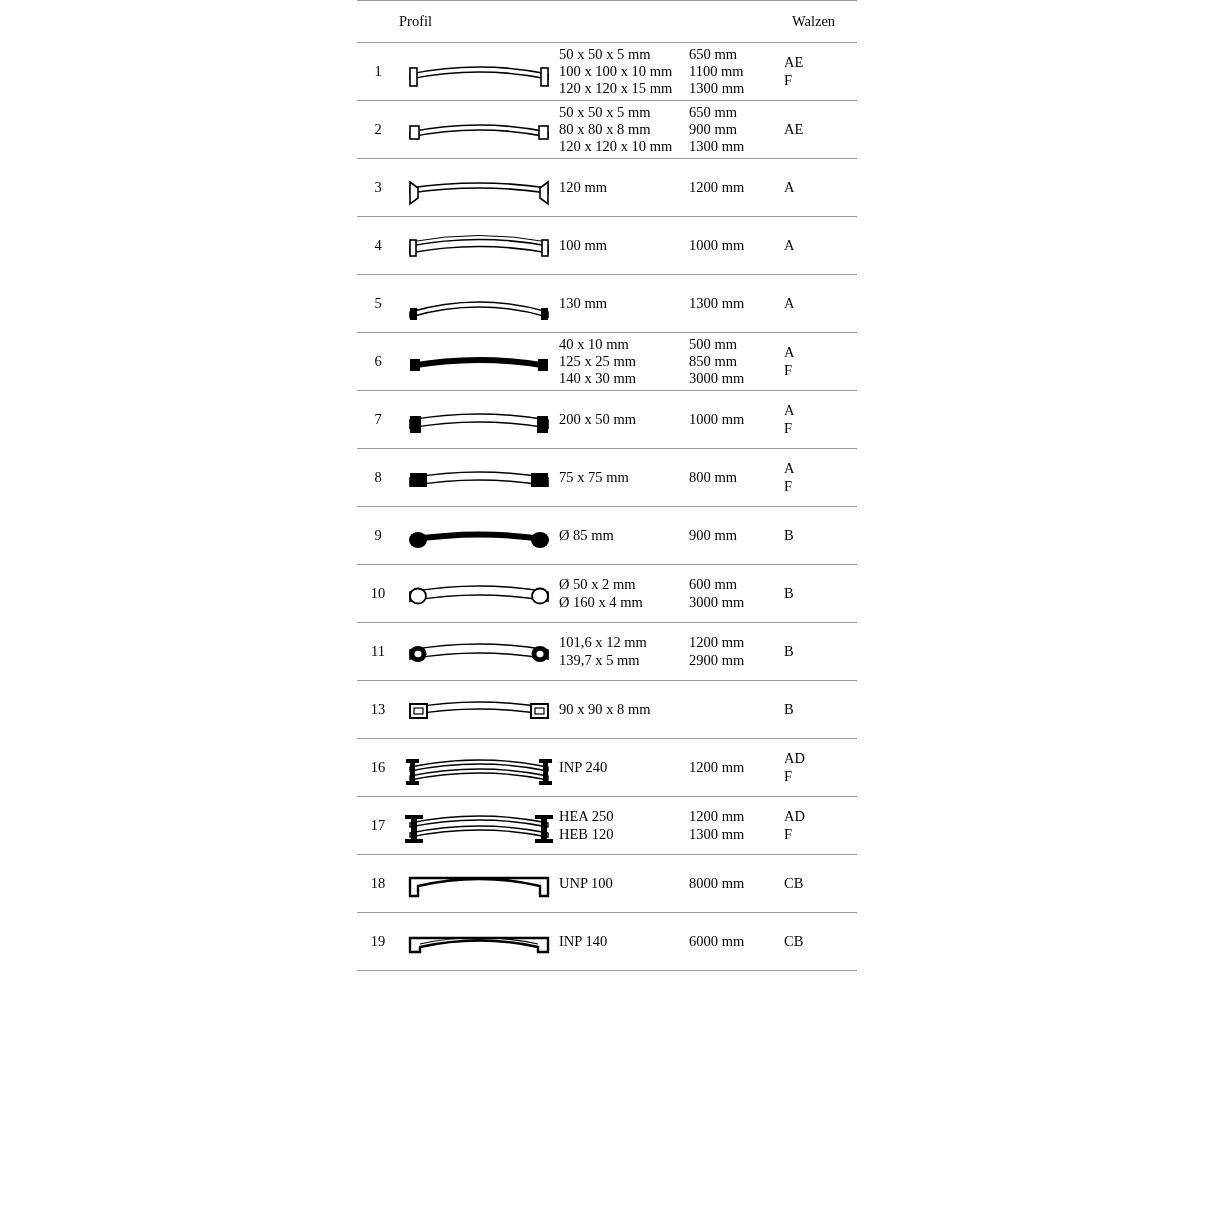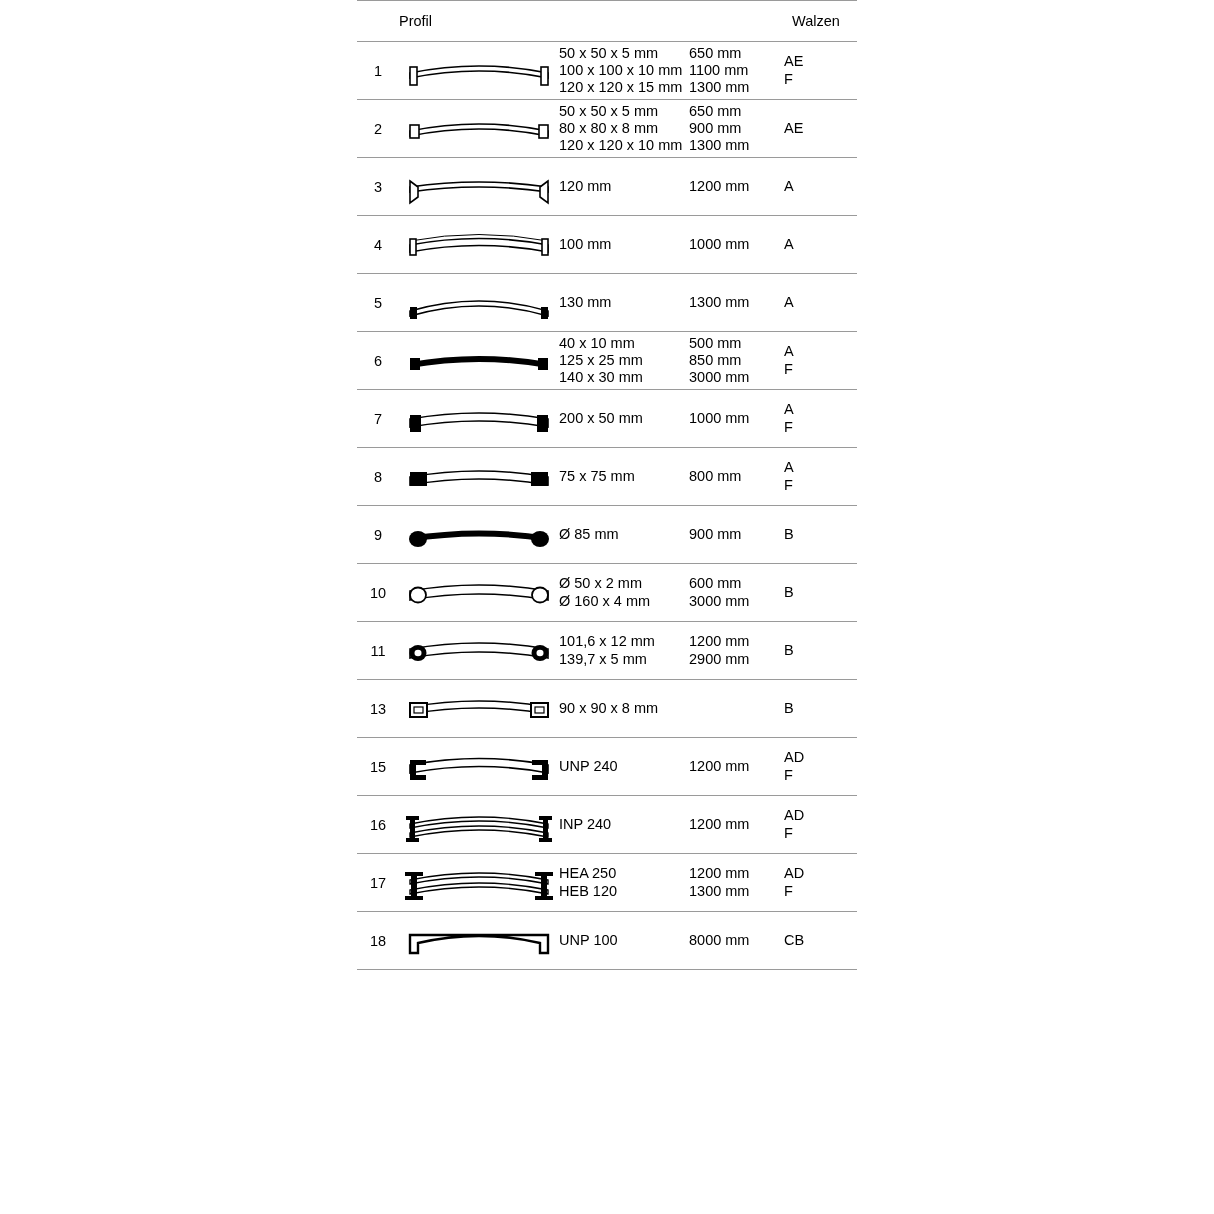--- a/index.html
+++ b/index.html
@@ -11,20 +11,21 @@
     width: 1214px;
     height: 1214px;
     font-family: "Liberation Sans", sans-serif;
     color: #000000;
     overflow: hidden;
   }
   .page {
     position: relative;
     width: 964px;
     height: 1214px;
+    font-family: Liberation Serif, serif;
   }
   .table-wrap {
     position: absolute;
     left: 357px;
     top: 0px;
     width: 500px;
   }
   table.spec {
     border-collapse: collapse;
     width: 500px;
@@ -268,33 +269,20 @@
                 <rect x="10" y="18" width="9" height="6" fill="#fff" stroke="#000" stroke-width="1.2"></rect>
                 <rect x="127" y="14" width="17" height="14" fill="#fff" stroke="#000" stroke-width="2"></rect>
                 <rect x="131" y="18" width="9" height="6" fill="#fff" stroke="#000" stroke-width="1.2"></rect>
               </svg>
             </td>
             <td class="dim"><span class="multi"><span>90 x 90 x 8 mm</span></span></td>
             <td class="len"></td>
             <td class="roll"><span class="multi"><span>B</span></span></td>
           </tr>
           <tr>
-            <td class="num">15</td>
-            <td class="shape">
-              <svg width="150" height="42" viewBox="0 0 150 42">
-                <path d="M6 19 Q75 6 144 19 L144 27 Q75 14 6 27 Z" fill="#fff" stroke="#000" stroke-width="1.6"></path>
-                <path d="M6 14 L6 34 L22 34 L22 29 L12 29 L12 19 L22 19 L22 14 Z" fill="#000"></path>
-                <path d="M144 14 L144 34 L128 34 L128 29 L138 29 L138 19 L128 19 L128 14 Z" fill="#000"></path>
-              </svg>
-            </td>
-            <td class="dim"><span class="multi"><span>UNP 240</span></span></td>
-            <td class="len"><span class="multi"><span>1200 mm</span></span></td>
-            <td class="roll"><span class="multi"><span>AD</span><span>F</span></span></td>
-          </tr>
-          <tr>
             <td class="num">16</td>
             <td class="shape">
               <svg width="150" height="46" viewBox="0 0 150 46">
                 <path d="M6 22 Q75 8 144 22 L144 26 Q75 12 6 26 Z" fill="#fff" stroke="#000" stroke-width="1.4"></path>
                 <path d="M6 31 Q75 17 144 31 L144 35 Q75 21 6 35 Z" fill="#fff" stroke="#000" stroke-width="1.4"></path>
                 <rect x="6" y="14" width="5" height="26" fill="#000"></rect>
                 <rect x="2" y="14" width="13" height="4" fill="#000"></rect>
                 <rect x="2" y="36" width="13" height="4" fill="#000"></rect>
                 <rect x="139" y="14" width="5" height="26" fill="#000"></rect>
                 <rect x="135" y="14" width="13" height="4" fill="#000"></rect>
@@ -327,16 +315,28 @@
             <td class="num">18</td>
             <td class="shape">
               <svg width="150" height="40" viewBox="0 0 150 40">
                 <path d="M6 32 L6 14 L144 14 L144 32 L136 32 L136 22 Q75 8 14 22 L14 32 Z" fill="#fff" stroke="#000" stroke-width="2.4"></path>
               </svg>
             </td>
             <td class="dim"><span class="multi"><span>UNP 100</span></span></td>
             <td class="len"><span class="multi"><span>8000 mm</span></span></td>
             <td class="roll"><span class="multi"><span>CB</span></span></td>
           </tr>
+          <tr>
+            <td class="num">19</td>
+            <td class="shape">
+              <svg width="150" height="40" viewBox="0 0 150 40">
+                <path d="M6 30 L6 16 L144 16 L144 30 L134 30 L134 25 Q75 12 16 25 L16 30 Z" fill="#fff" stroke="#000" stroke-width="2.4"></path>
+                <path d="M16 22 Q75 9 134 22" fill="none" stroke="#000" stroke-width="1.2"></path>
+              </svg>
+            </td>
+            <td class="dim"><span class="multi"><span>INP 140</span></span></td>
+            <td class="len"><span class="multi"><span>6000 mm</span></span></td>
+            <td class="roll"><span class="multi"><span>CB</span></span></td>
+          </tr>
         </tbody>
     </table>
   </div>
 </div>
 
 </body></html>

